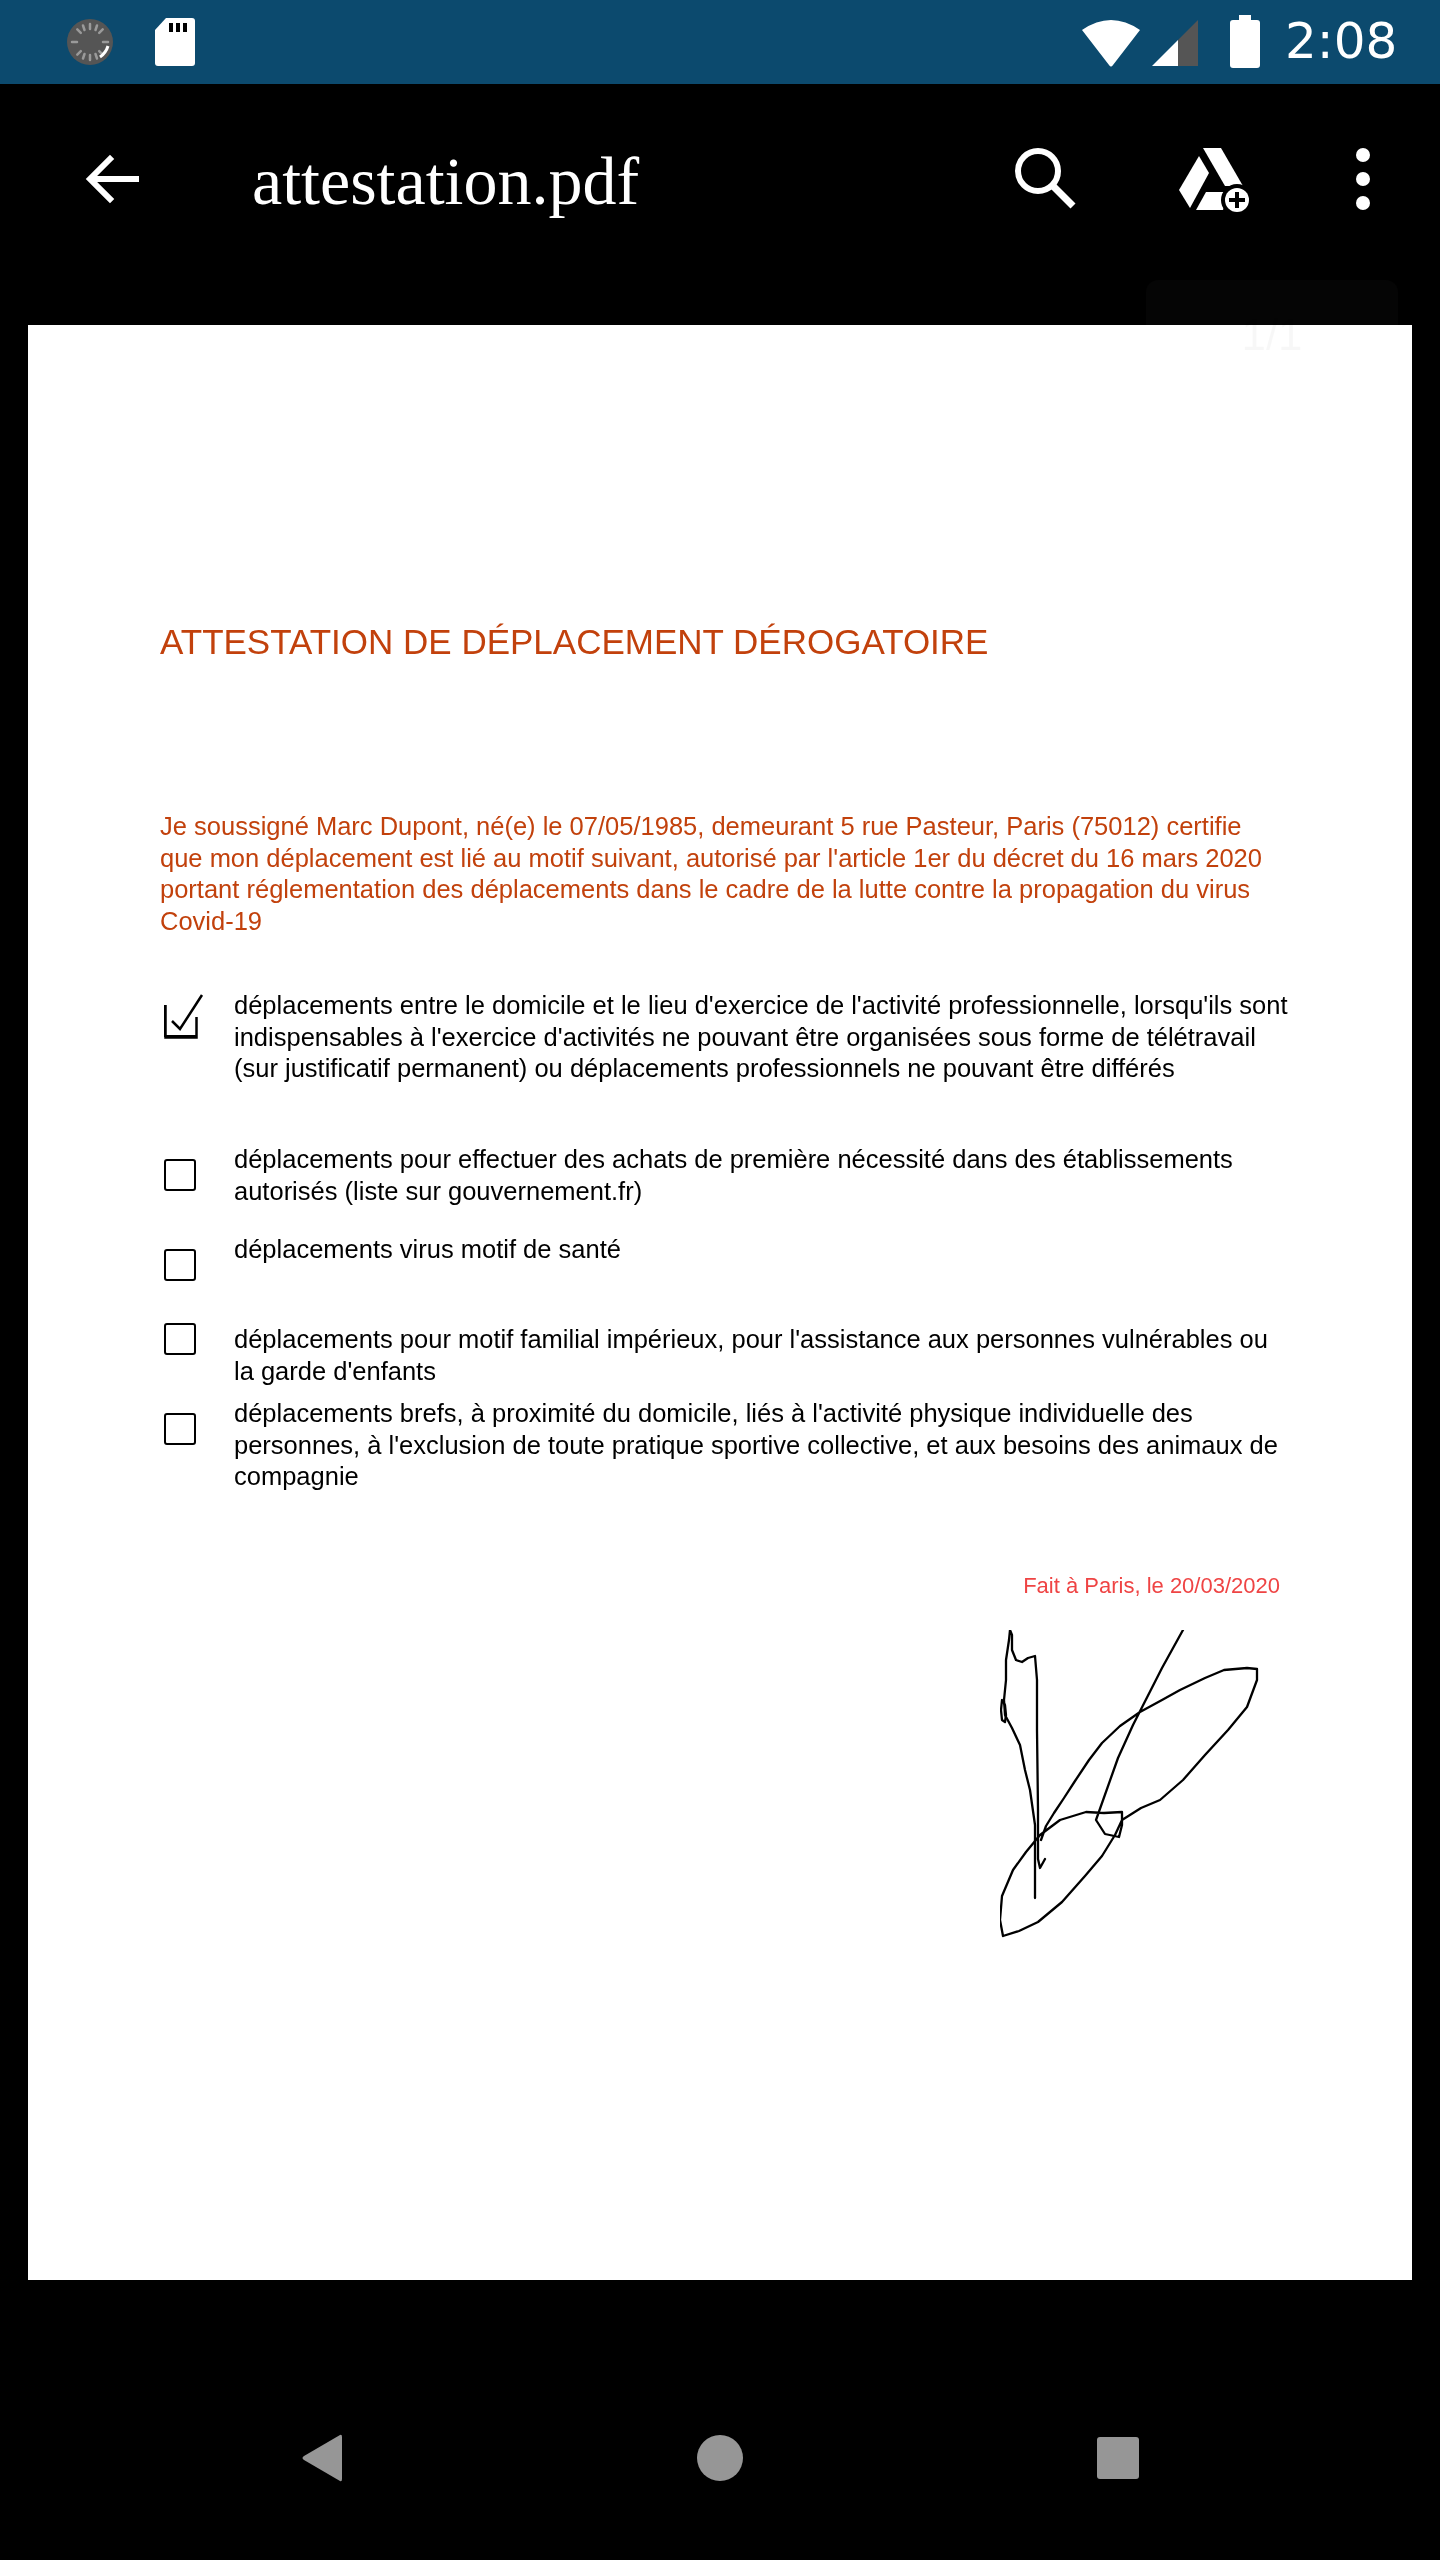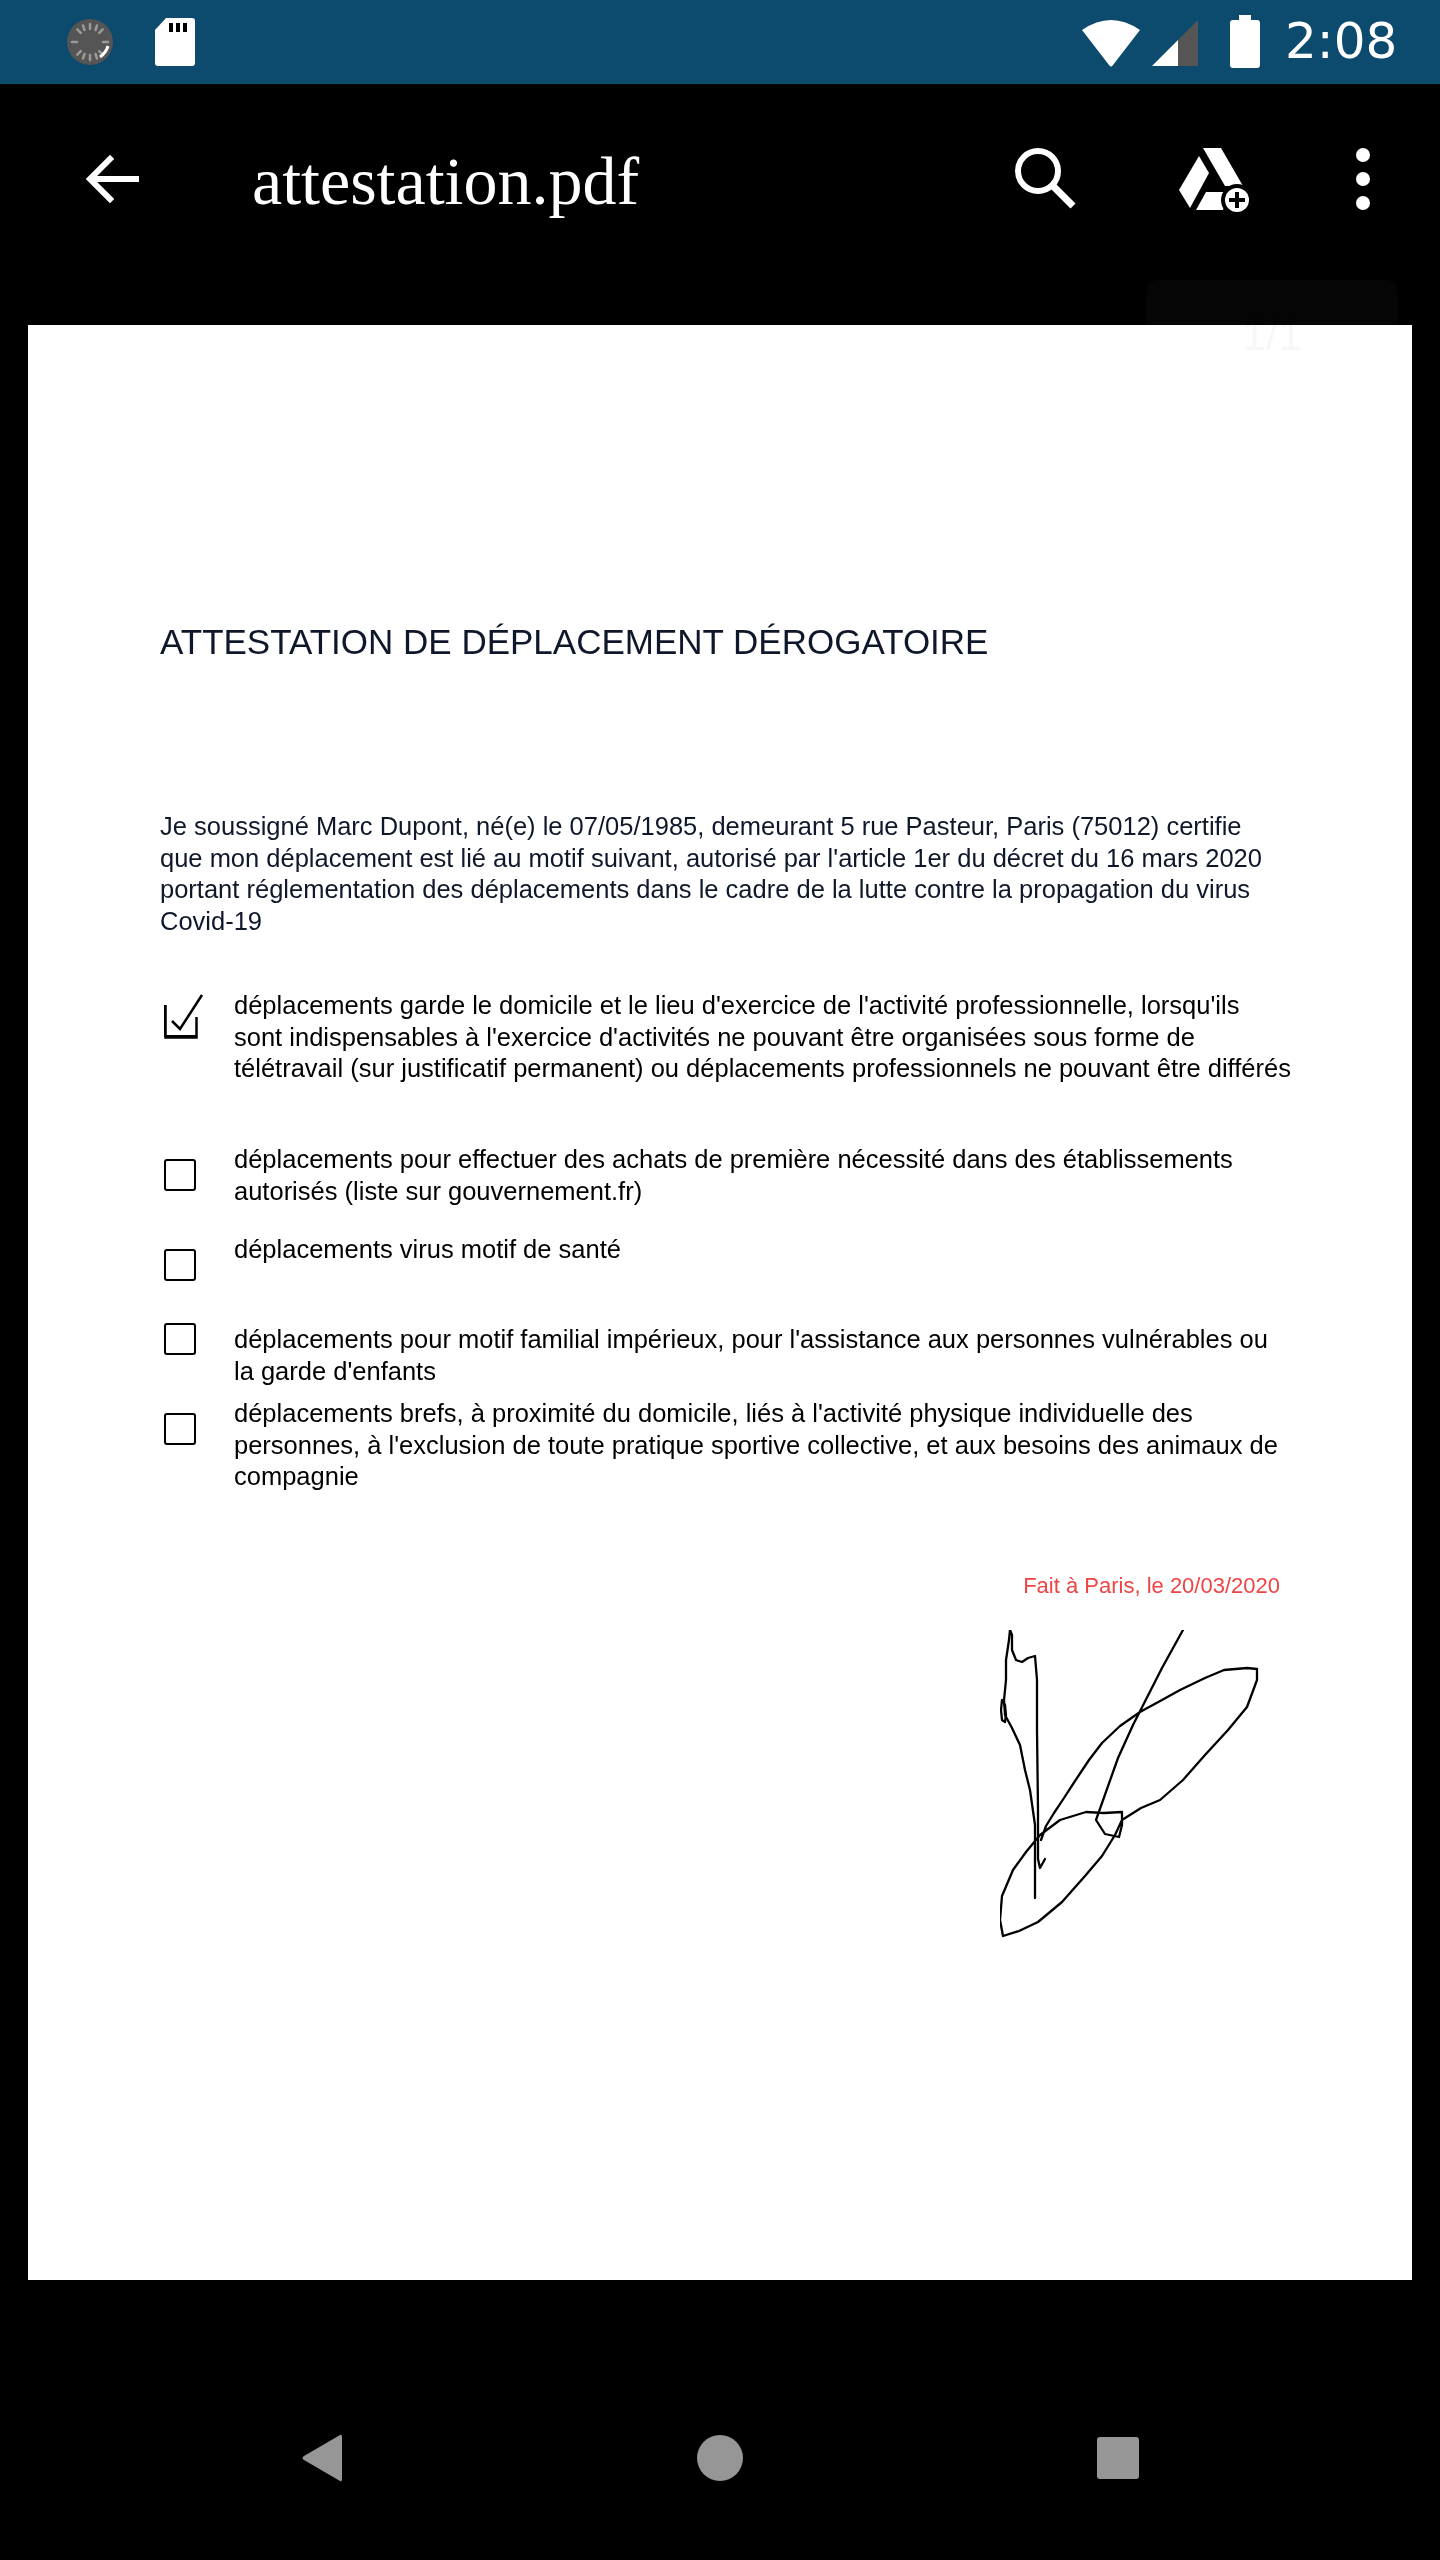--- a/index.html
+++ b/index.html
@@ -75,21 +75,21 @@
       color: rgba(0,0,0,0.03);
       font-size: 44px;
       display: flex;
       align-items: center;
       justify-content: center;
     }
     .doc {
       position: absolute;
       left: 160px;
       width: 1130px;
-      color: #0f172a;
+      color: #c2410c;
       font-family: "Liberation Sans", sans-serif;
     }
     .doc-title {
       top: 622px;
       font-size: 35px;
       white-space: nowrap;
     }
     .doc-para {
       font-size: 25.5px;
       line-height: 31.5px;
@@ -249,21 +249,21 @@
 
     <div class="option" style="top:665px;left:132px;">
       <span class="cb checked" style="top:15px;">
       </span>
       <span style="position:absolute;left:4px;top:-1px;">
         <svg width="40" height="50" viewBox="0 0 40 50">
           <path d="M1.5 16 V48.5 H32.5 V28" stroke="#000" stroke-width="2.5" fill="none"></path>
           <path d="M8 32 L16 40 L38 6" stroke="#000" stroke-width="2.5" fill="none"></path>
         </svg>
       </span>
-      <div class="opt-text" style="top:0;">déplacements garde le domicile et le lieu d'exercice de l'activité professionnelle, lorsqu'ils sont indispensables à l'exercice d'activités ne pouvant être organisées sous forme de télétravail (sur justificatif permanent) ou déplacements professionnels ne pouvant être différés</div>
+      <div class="opt-text" style="top:0;">déplacements entre le domicile et le lieu d'exercice de l'activité professionnelle, lorsqu'ils sont indispensables à l'exercice d'activités ne pouvant être organisées sous forme de télétravail (sur justificatif permanent) ou déplacements professionnels ne pouvant être différés</div>
     </div>
 
     <div class="option" style="top:819px;left:132px;">
       <span class="cb" style="top:15px;"></span>
       <div class="opt-text" style="top:0;">déplacements pour effectuer des achats de première nécessité dans des établissements autorisés (liste sur gouvernement.fr)</div>
     </div>
 
     <div class="option" style="top:909px;left:132px;">
       <span class="cb" style="top:15px;"></span>
       <div class="opt-text" style="top:0;">déplacements virus motif de santé</div>

